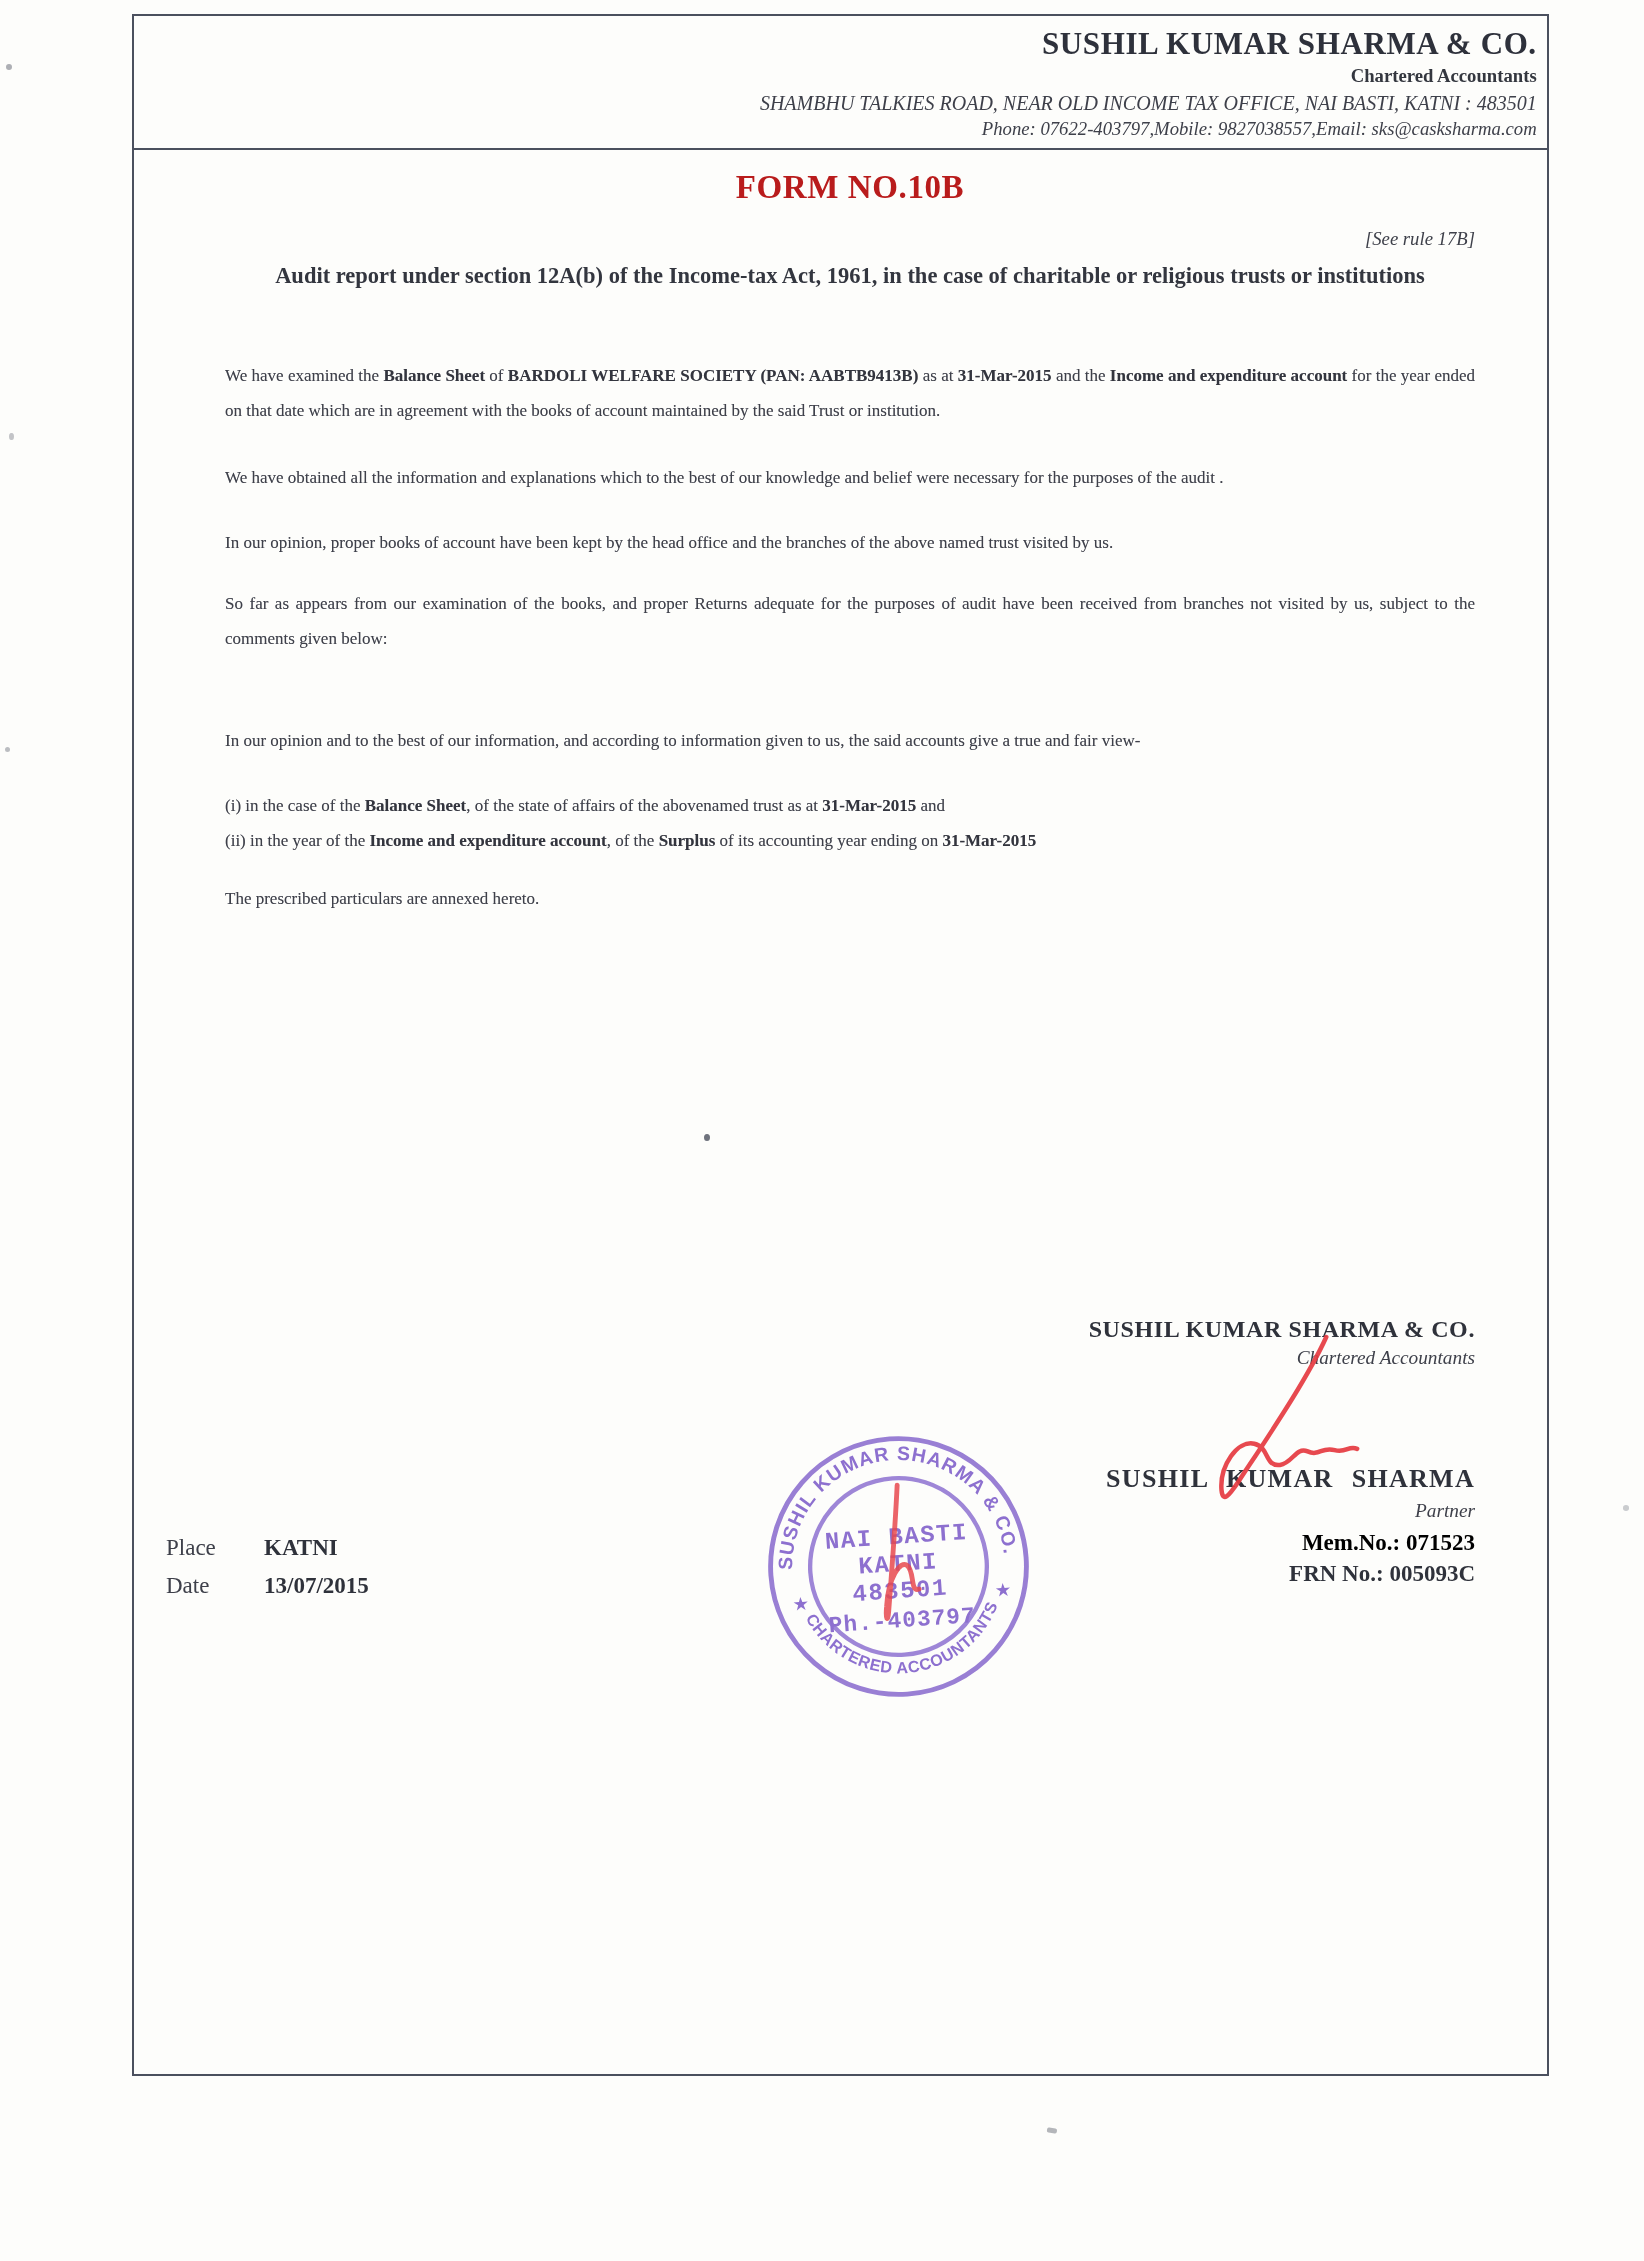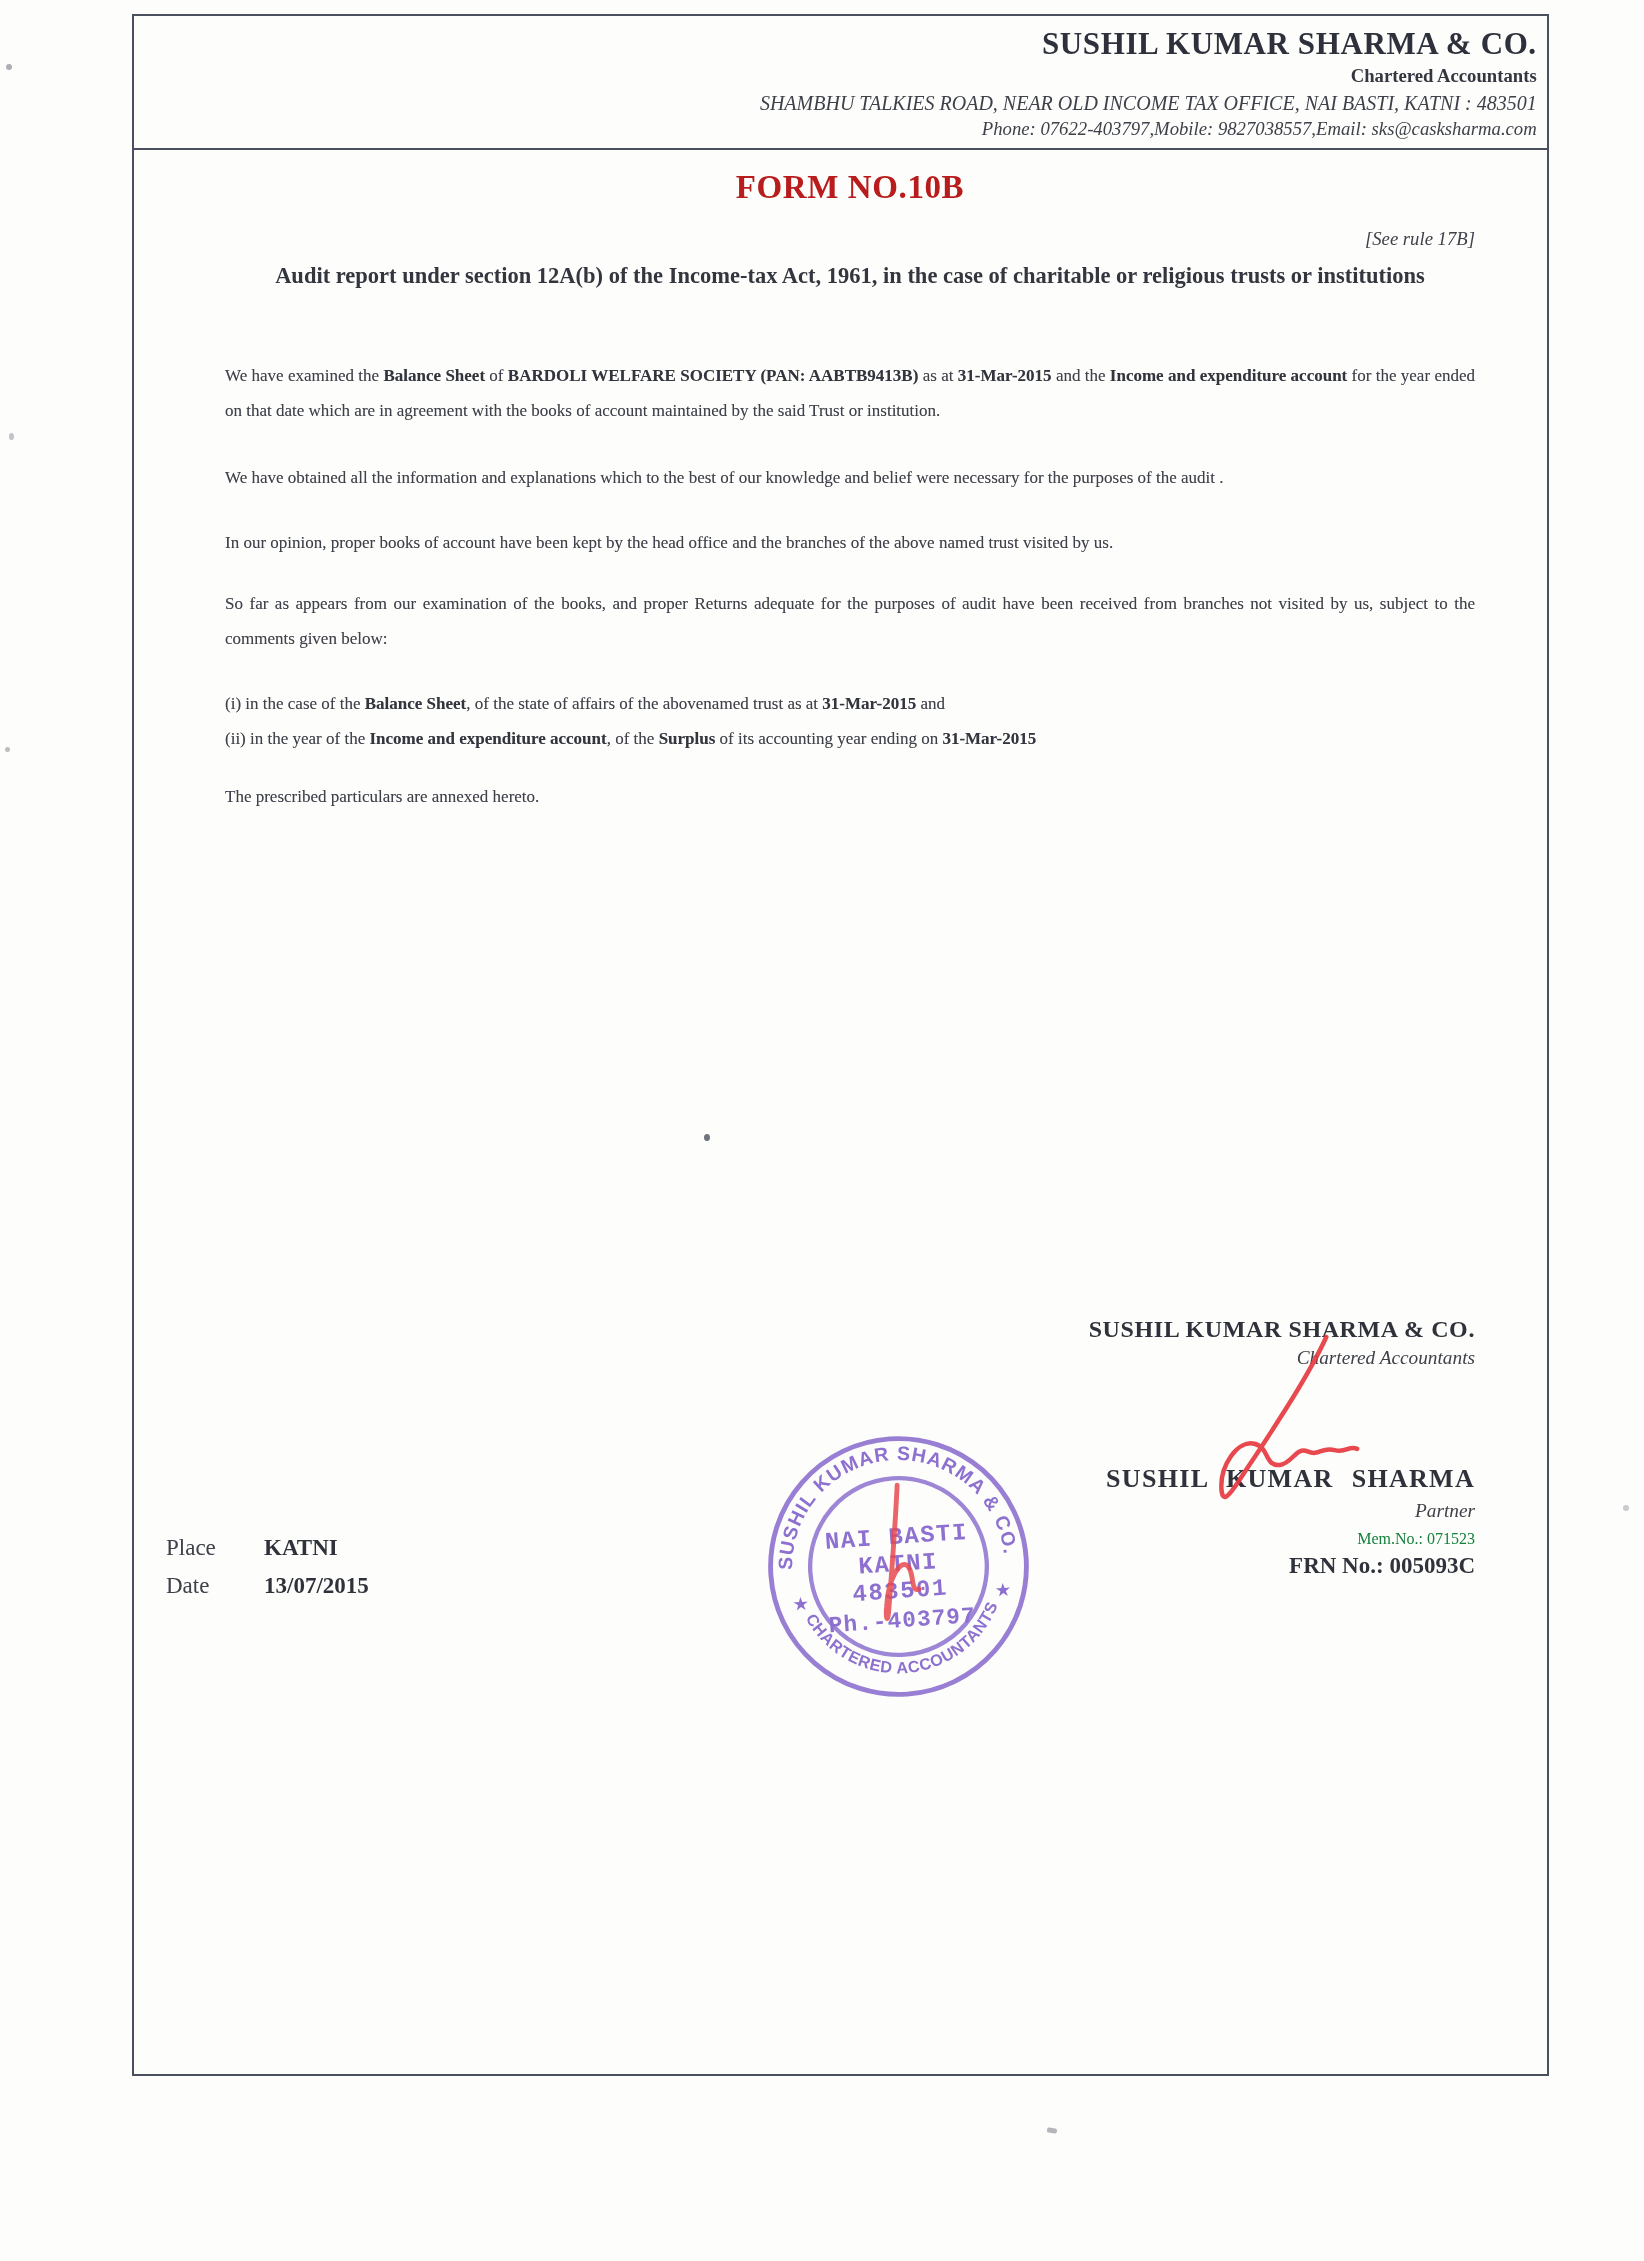--- a/index.html
+++ b/index.html
@@ -38,21 +38,21 @@
   .clause-i{margin-top:30px;}
   .clause-ii{margin-top:0;}
   .p6{margin-top:23px;}
 
   .sig-block{position:absolute;right:169px;top:1316px;text-align:right;}
   .sig-firm{font-size:24px;font-weight:bold;letter-spacing:0.6px;color:#2f323b;}
   .sig-sub{font-size:19.3px;font-style:italic;margin-top:3.9px;}
   .sig-space{height:95px;}
   .sig-name{font-size:26px;font-weight:bold;letter-spacing:1.3px;word-spacing:10.3px;color:#2f323b;}
   .sig-role{font-size:19.3px;font-style:italic;margin-top:6.4px;}
-  .sig-mem{font-size:16px;font-weight:normal;margin-top:7.7px;color:#15803d;}
+  .sig-mem{font-size:23px;font-weight:bold;margin-top:7.7px;color:#000000;}
   .sig-frn{font-size:23px;font-weight:bold;margin-top:5.2px;color:#2f323b;}
 
   .signature-svg{position:absolute;left:1160px;top:1328px;width:213px;height:180px;}
   .stamp-svg{position:absolute;left:763px;top:1431px;width:271px;height:271px;
              transform:rotate(-4deg);opacity:.92;}
   .stamp-arc{font-family:"Liberation Sans", sans-serif;font-weight:bold;}
   .stamp-mono{font-family:"Liberation Mono", monospace;font-weight:bold;}
 
   .place-date{position:absolute;left:166px;top:1535px;font-size:23px;}
   .pd-row{display:flex;}
@@ -82,20 +82,21 @@
     <div class="content">
       <div class="form-title">FORM NO.10B</div>
       <div class="form-rule">[See rule 17B]</div>
       <div class="form-heading">Audit report under section 12A(b) of the Income-tax Act, 1961, in the case of charitable or religious trusts or institutions</div>
 
       <p class="body-para p1"><span>We have examined the </span><b>Balance Sheet</b><span> of </span><b>BARDOLI WELFARE SOCIETY (PAN: AABTB9413B)</b><span> as at </span><b>31-Mar-2015</b><span> and the </span><b>Income and expenditure account</b><span> for the year ended on that date which are in agreement with the books of account maintained by the said Trust or institution.</span></p>
 
       <p class="body-para p2">We have obtained all the information and explanations which to the best of our knowledge and belief were necessary for the purposes of the audit .</p>
       <p class="body-para p3">In our opinion, proper books of account have been kept by the head office and the branches of the above named trust visited by us.</p>
       <p class="body-para p4">So far as appears from our examination of the books, and proper Returns adequate for the purposes of audit have been received from branches not visited by us, subject to the comments given below:</p>
+      <p class="body-para p5">In our opinion and to the best of our information, and according to information given to us, the said accounts give a true and fair view-</p>
 
       <p class="body-para clause-i"><span>(i) in the case of the </span><b>Balance Sheet</b><span>, of the state of affairs of the abovenamed trust as at </span><b>31-Mar-2015</b><span> and</span></p>
 
       <p class="body-para clause-ii"><span>(ii) in the year of the </span><b>Income and expenditure account</b><span>, of the </span><b>Surplus</b><span> of its accounting year ending on </span><b>31-Mar-2015</b></p>
 
       <p class="body-para p6">The prescribed particulars are annexed hereto.</p>
     </div>
   </div>
 
   <div class="sig-block">

